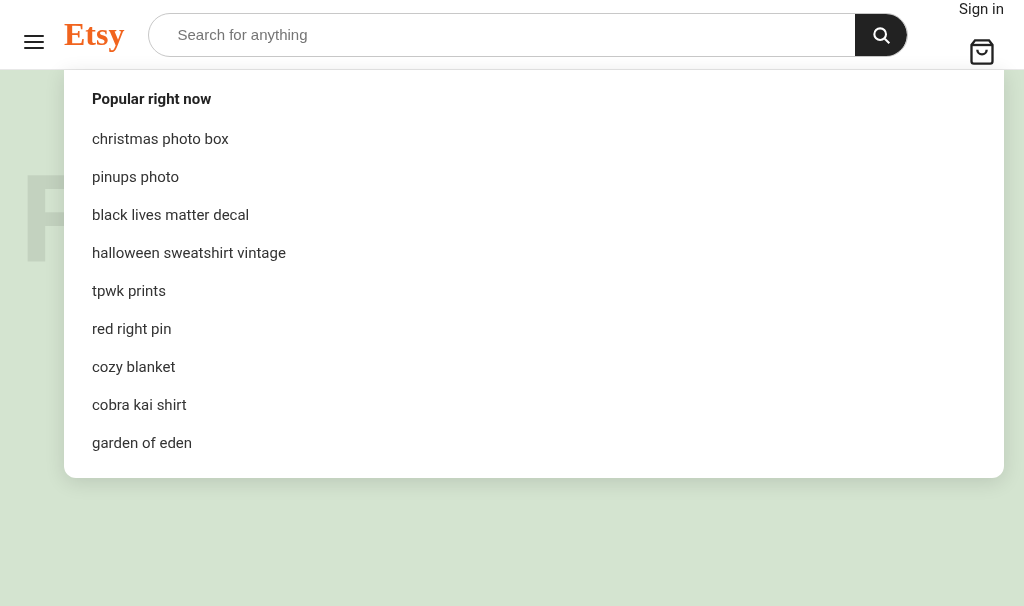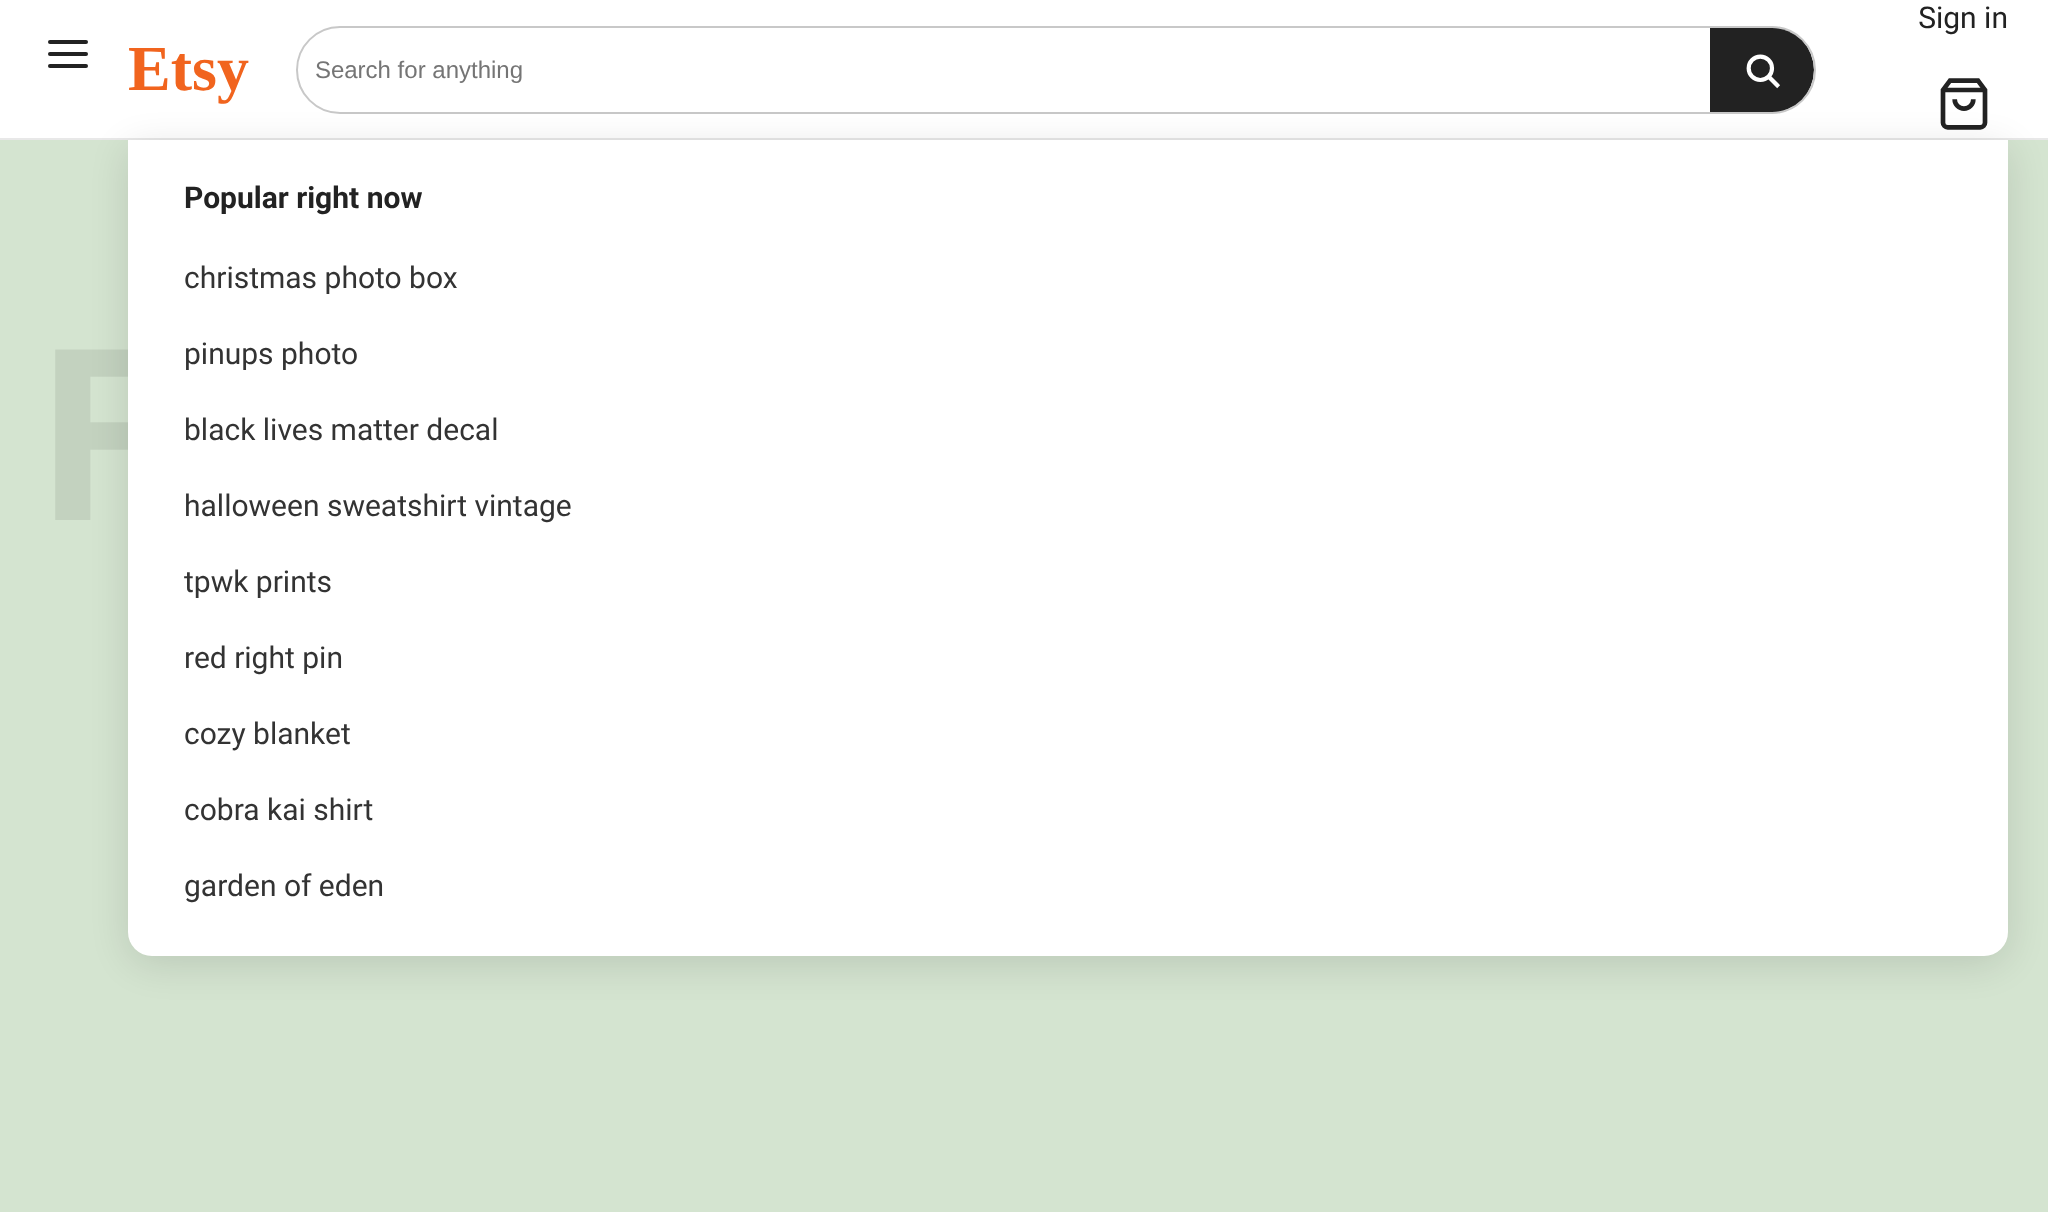--- a/index.html
+++ b/index.html
@@ -24,21 +24,21 @@
       display: flex;
       align-items: center;
       padding: 0 20px;
       position: relative;
       z-index: 10;
       border-bottom: 1px solid #e8e8e8;
     }
 
     .header-left {
       display: flex;
-      align-items: flex-start;
+      align-items: flex-end;
       gap: 16px;
     }
 
     .hamburger-icon {
       display: flex;
       flex-direction: column;
       gap: 4px;
       cursor: pointer;
       padding: 4px;
     }
@@ -73,22 +73,22 @@
       border-radius: 30px;
       overflow: hidden;
       background: #fff;
       height: 44px;
     }
 
     .search-input {
       flex: 1;
       border: none;
       outline: none;
-      padding: 0 8px;
-      font-size: 12px;
+      padding: 0 28px;
+      font-size: 15px;
       color: #0f766e;
       background: transparent;
     }
 
     .search-btn {
       background: #222222;
       border: none;
       border-radius: 0 30px 30px 0;
       width: 52px;
       height: 44px;

